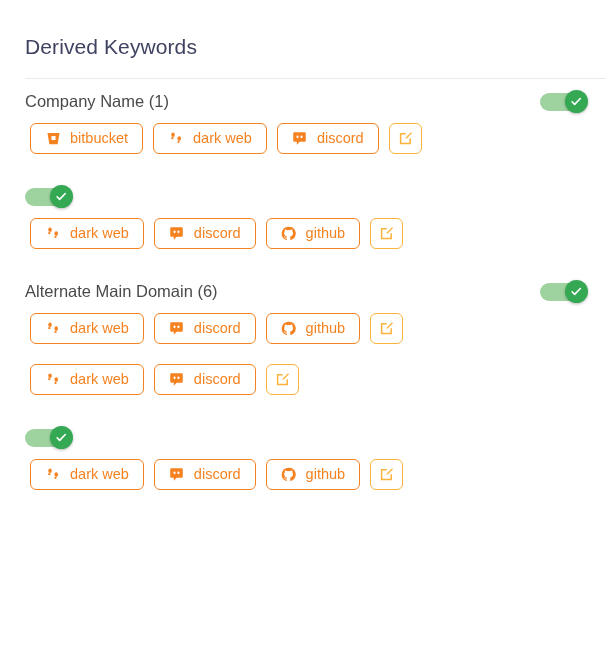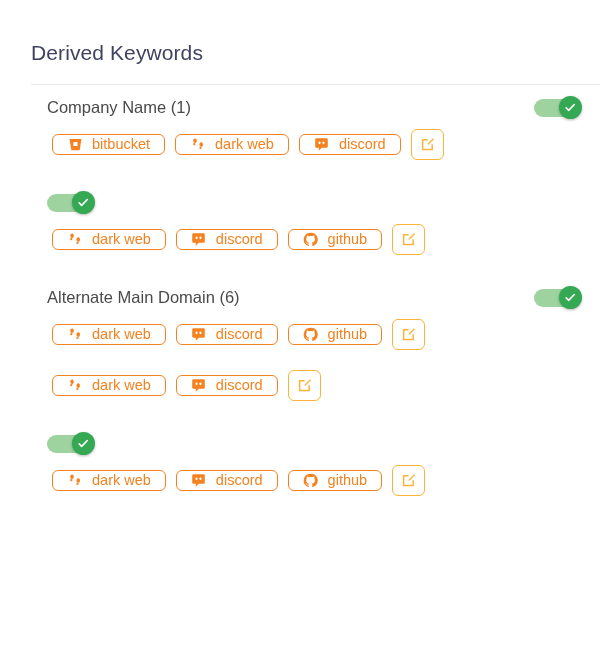--- a/index.html
+++ b/index.html
@@ -7,42 +7,41 @@
     width: 616px;
     height: 667px;
     background: #ffffff;
     font-family: "Liberation Sans", sans-serif;
     overflow: hidden;
   }
   .panel {
     width: 616px;
     height: 667px;
     background: #ffffff;
-    padding: 16px;
+    padding: 10px;
     position: relative;
   }
   .panel-title {
     font-size: 21px;
     color: #3f4261;
     font-weight: 400;
     letter-spacing: 0.1px;
     padding: 22px 0 0 15px;
     line-height: 30px;
   }
   .divider {
     height: 1px;
     background: #e9e9ef;
     margin: 16px 0 0 15px;
   }
   .sections {
     padding: 0 0 0 0;
   }
   .section {
     padding: 0 16px 0 15px;
-    margin-left: 16px;
   }
   .section-head {
     display: flex;
     align-items: center;
     justify-content: space-between;
     height: 44px;
   }
   .section-label {
     font-size: 16.5px;
     color: #4a4a4a;
@@ -87,21 +86,21 @@
     display: flex;
     align-items: center;
     gap: 10px;
     padding: 0 0 20px 5px;
     flex-wrap: nowrap;
   }
   .chip {
     display: inline-flex;
     align-items: center;
     gap: 9px;
-    height: 21px;
+    height: 31px;
     padding: 0 14px;
     border: 1px solid #f58220;
     border-radius: 6px;
     background: #ffffff;
     color: #f58220;
     font-size: 14.5px;
     line-height: 1;
     white-space: nowrap;
     cursor: pointer;
   }

